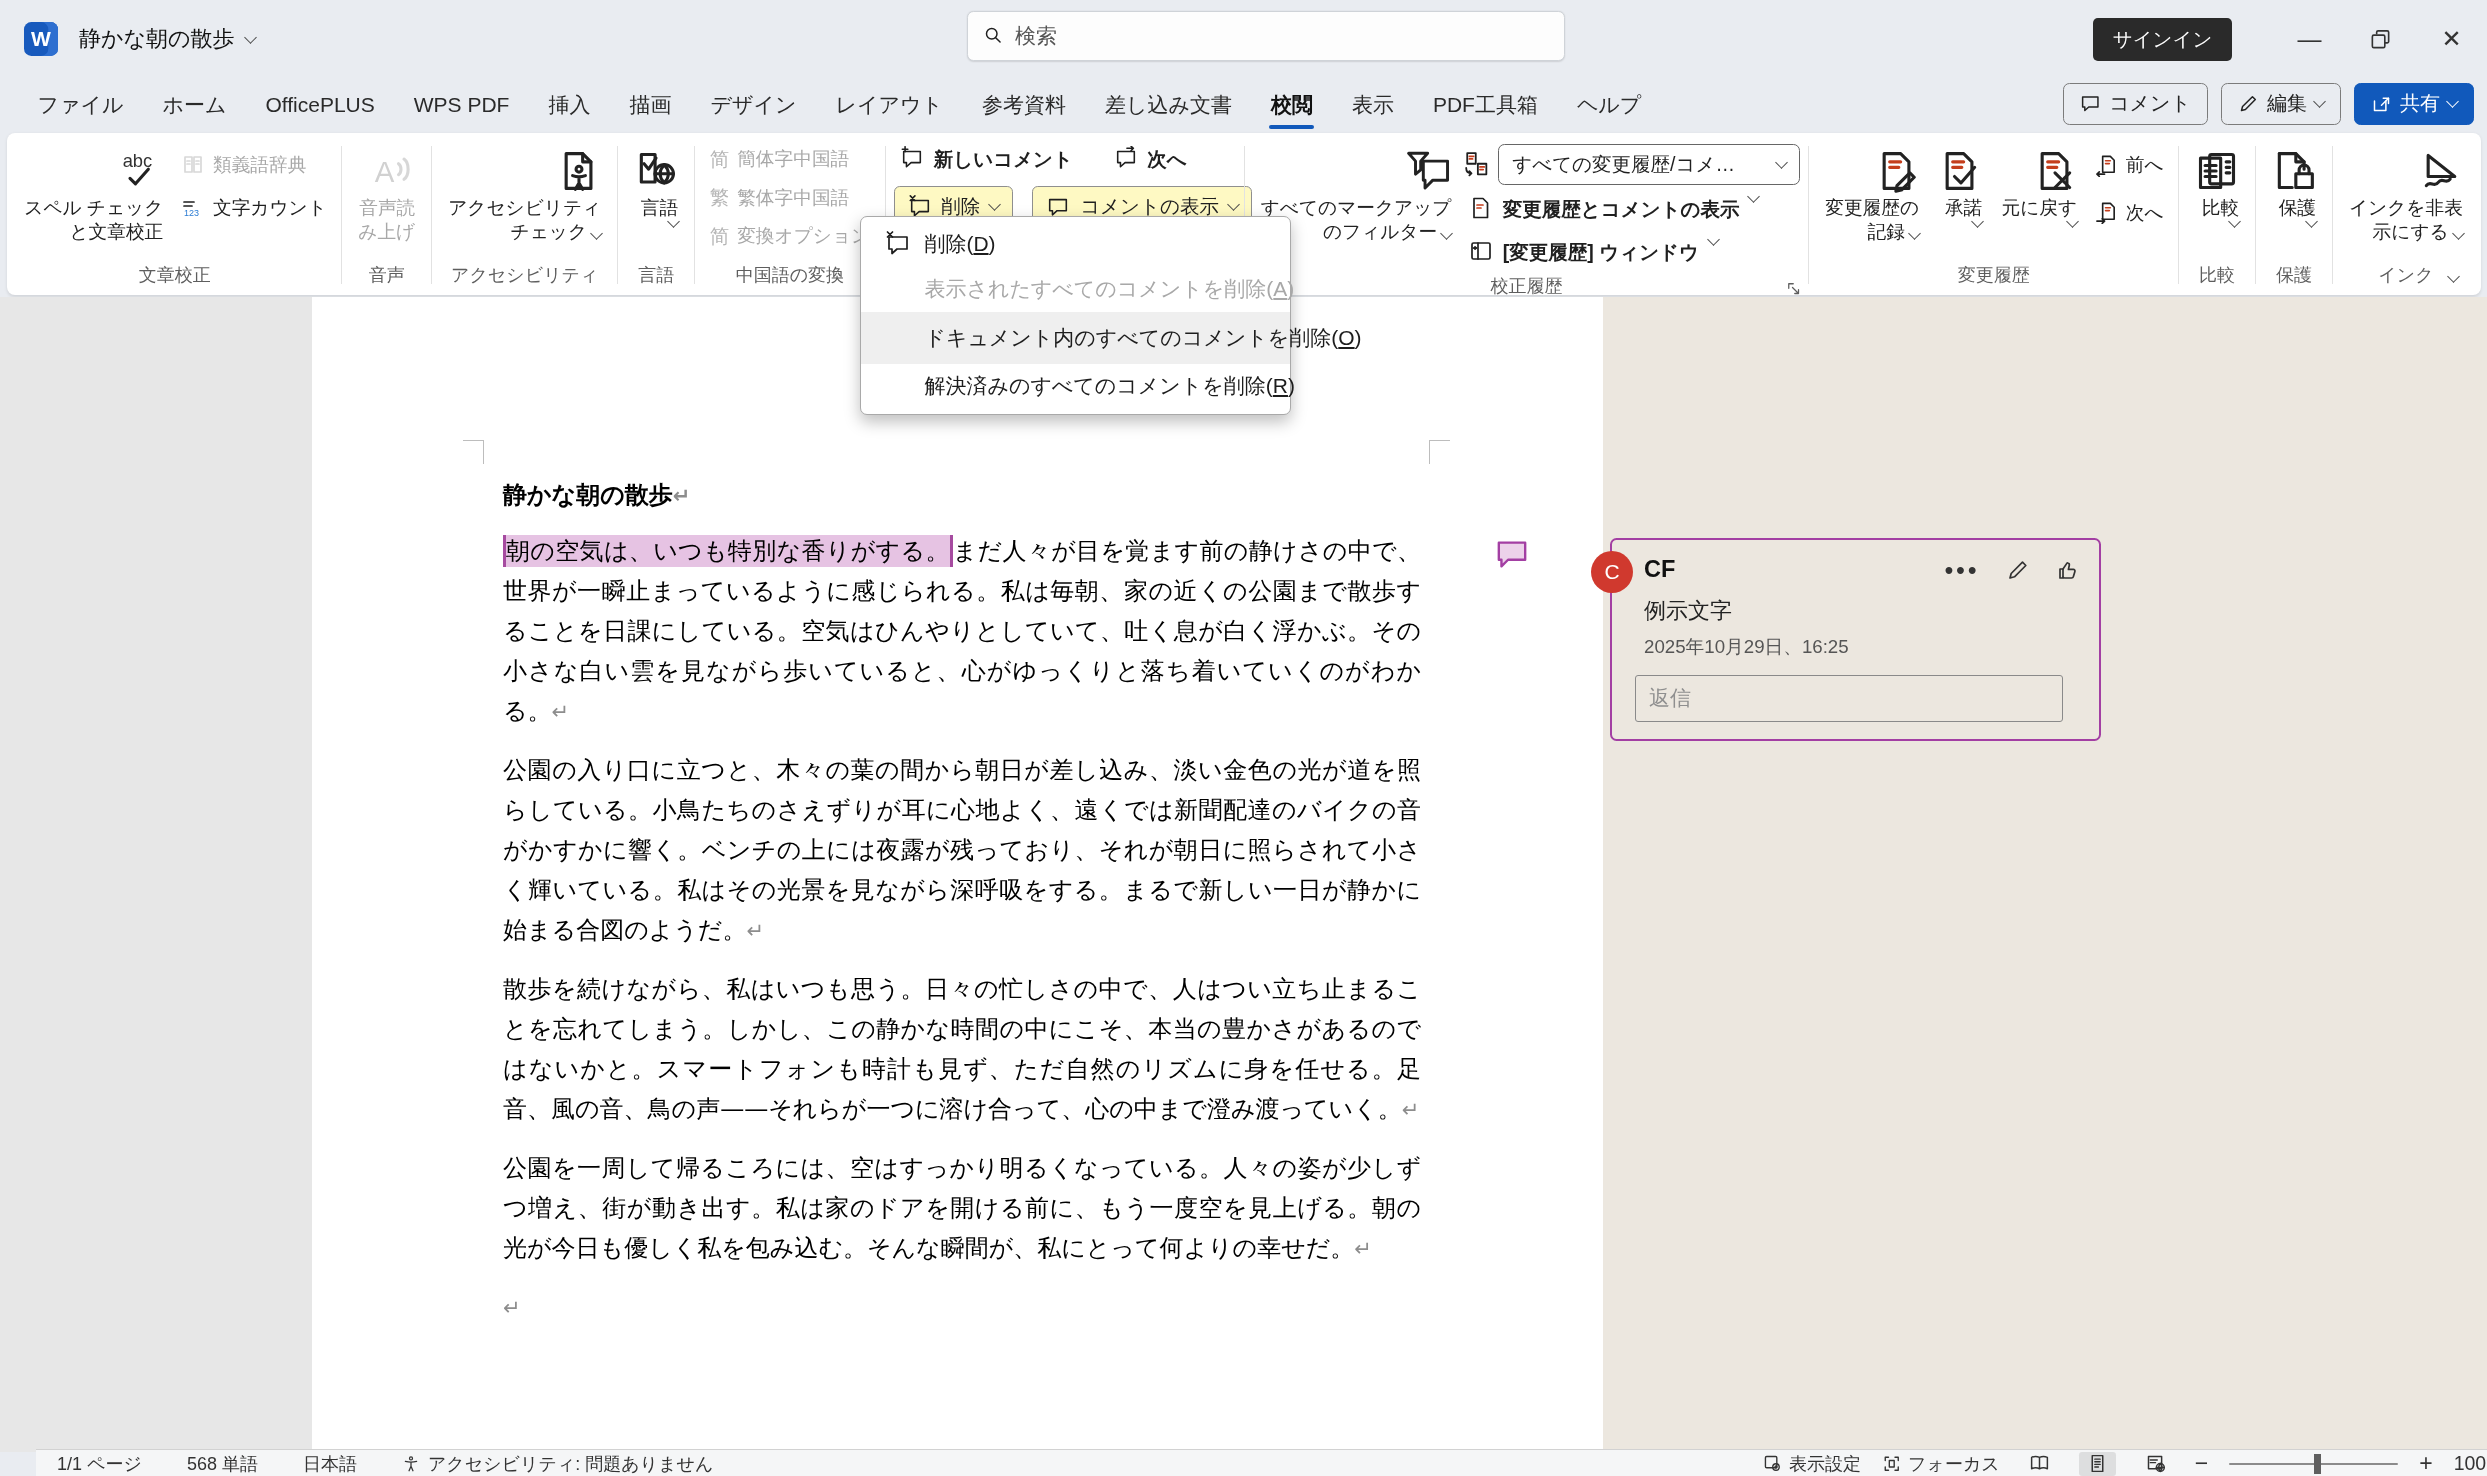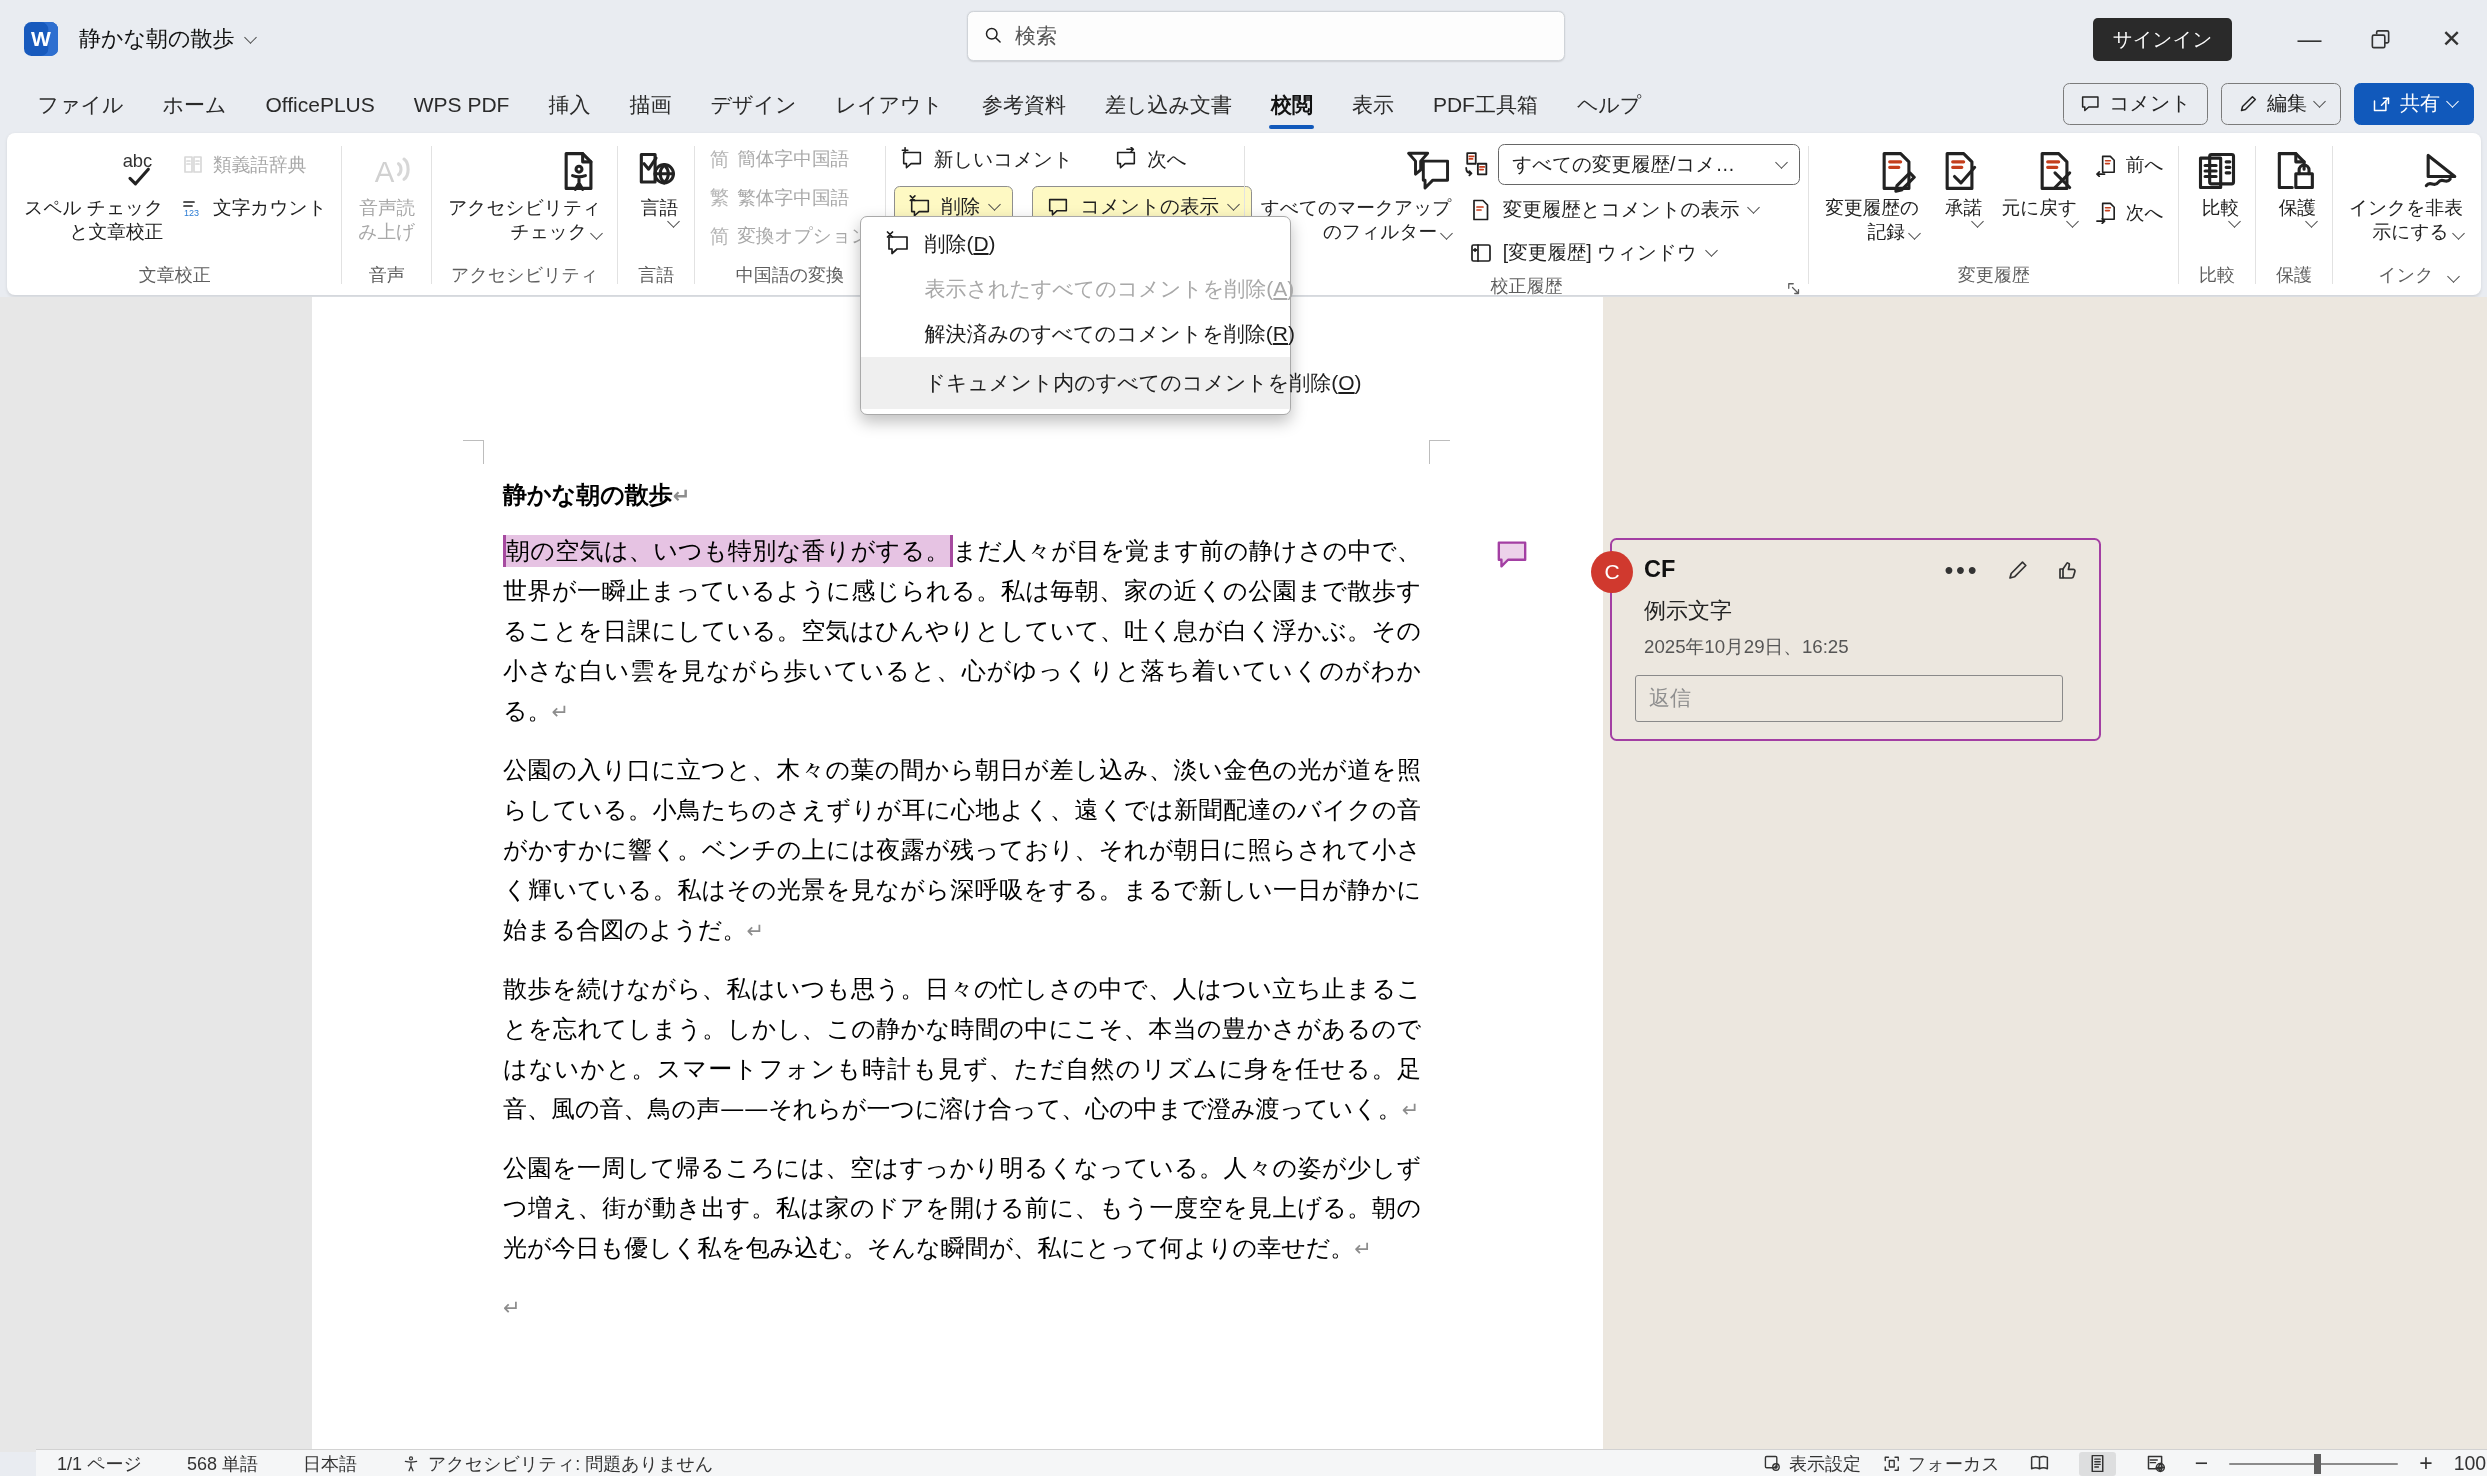--- a/index.html
+++ b/index.html
@@ -54,21 +54,21 @@
   .grp .content { flex:1; display:flex; align-items:flex-start; gap:3.2px; }
   .grplabel { text-align:center; font-size:18px; color:#5e5e5e; padding:3.2px 4.9px 8px; white-space:nowrap; position:relative; }
   .vsep { width:0.8px; background:#e2e2e2; margin:8px 1.6px 11.4px; }
   .bb { display:flex; flex-direction:column; align-items:flex-end; gap:2.4px; padding:6.5px 8px 3.2px;
         font-size:18.7px; color:#222; border-radius:4.9px; text-align:center; line-height:22px; white-space:nowrap; }
   .bb .icw { height:47px; display:flex; align-items:center; justify-content:center; }
   .smallrow { display:flex; align-items:center; gap:8px; font-size:18.7px; padding:4.9px 6.5px; border-radius:4.9px; white-space:nowrap; }
   .smallcol { display:flex; flex-direction:column; gap:6.5px; padding-top:6.5px; }
   .boxbtn { display:flex; align-items:center; gap:9.7px; border:1.1px solid #8f8f8f; background:#fef9c3;
             border-radius:5.7px; padding:6.5px 13px; font-size:19.5px; white-space:nowrap; }
-  .flatrow { display:flex; align-items:center; gap:9.7px; font-size:19.5px; padding:4.9px 6.5px; white-space:nowrap; border-radius:4.9px; }
+  .flatrow { display:flex; align-items:flex-start; gap:9.7px; font-size:19.5px; padding:4.9px 6.5px; white-space:nowrap; border-radius:4.9px;font-weight:bold; }
   .combo { display:flex; align-items:center; justify-content:space-between; border:1.1px solid #666;
            border-radius:6.5px; padding:5.7px 13px; font-size:19.5px; width:302px; white-space:nowrap; }
   .launcher { position:absolute; right:-3.2px; bottom:8px; }
   .redline { stroke:#c43e1c !important; }
 
   
   .menu { position:absolute; left:860px; top:216px; width:431px; background:#fff; border:0.8px solid #a9a9a9;
           border-radius:7px; box-shadow:0 6.5px 16px rgba(0,0,0,.25); z-index:50; padding:4.9px 0; }
   .mi { display:flex; align-items:center; height:45px; font-size:21px; color:#1d1d1d; padding:0 11.4px; }
   .mi .micon { width:52px; display:flex; justify-content:center; }
@@ -521,25 +521,25 @@
       <svg class="ic" width="26" height="26" viewBox="0 0 26 26">
         <path d="M4 6h18v12H12l-5 4.5V18H4z"></path>
           <path d="m2.5 1 5 5m0-5-5 5" stroke="#c43e1c" stroke-width="1.7"></path>
       </svg>
     </span>
     <span class="mtext"><span>削除(</span><span class="key">D</span><span>)</span></span>
   </div>
   <div class="mi indent dis">
     <span class="mtext"><span>表示されたすべてのコメントを削除(</span><span class="key">A</span><span>)</span></span>
   </div>
+  <div class="mi indent hov">
+    <span class="mtext"><span>ドキュメント内のすべてのコメントを削除(</span><span class="key">O</span><span>)</span></span>
+  </div>
   <div class="mi indent">
     <span class="mtext"><span>解決済みのすべてのコメントを削除(</span><span class="key">R</span><span>)</span></span>
-  </div>
-  <div class="mi indent hov">
-    <span class="mtext"><span>ドキュメント内のすべてのコメントを削除(</span><span class="key">O</span><span>)</span></span>
   </div>
 </div>
 
 <div class="docarea">
   <div class="page">
     <div class="cropmark" style="left:151px; top:143px; border-top:1.6px solid #bdbdbd; border-right:1.6px solid #bdbdbd;"></div>
     <div class="cropmark" style="left:1117px; top:143px; border-top:1.6px solid #bdbdbd; border-left:1.6px solid #bdbdbd;"></div>
 
     <div class="doc-title">
       <span>静かな朝の散歩</span><span class="rmark">↵</span>

